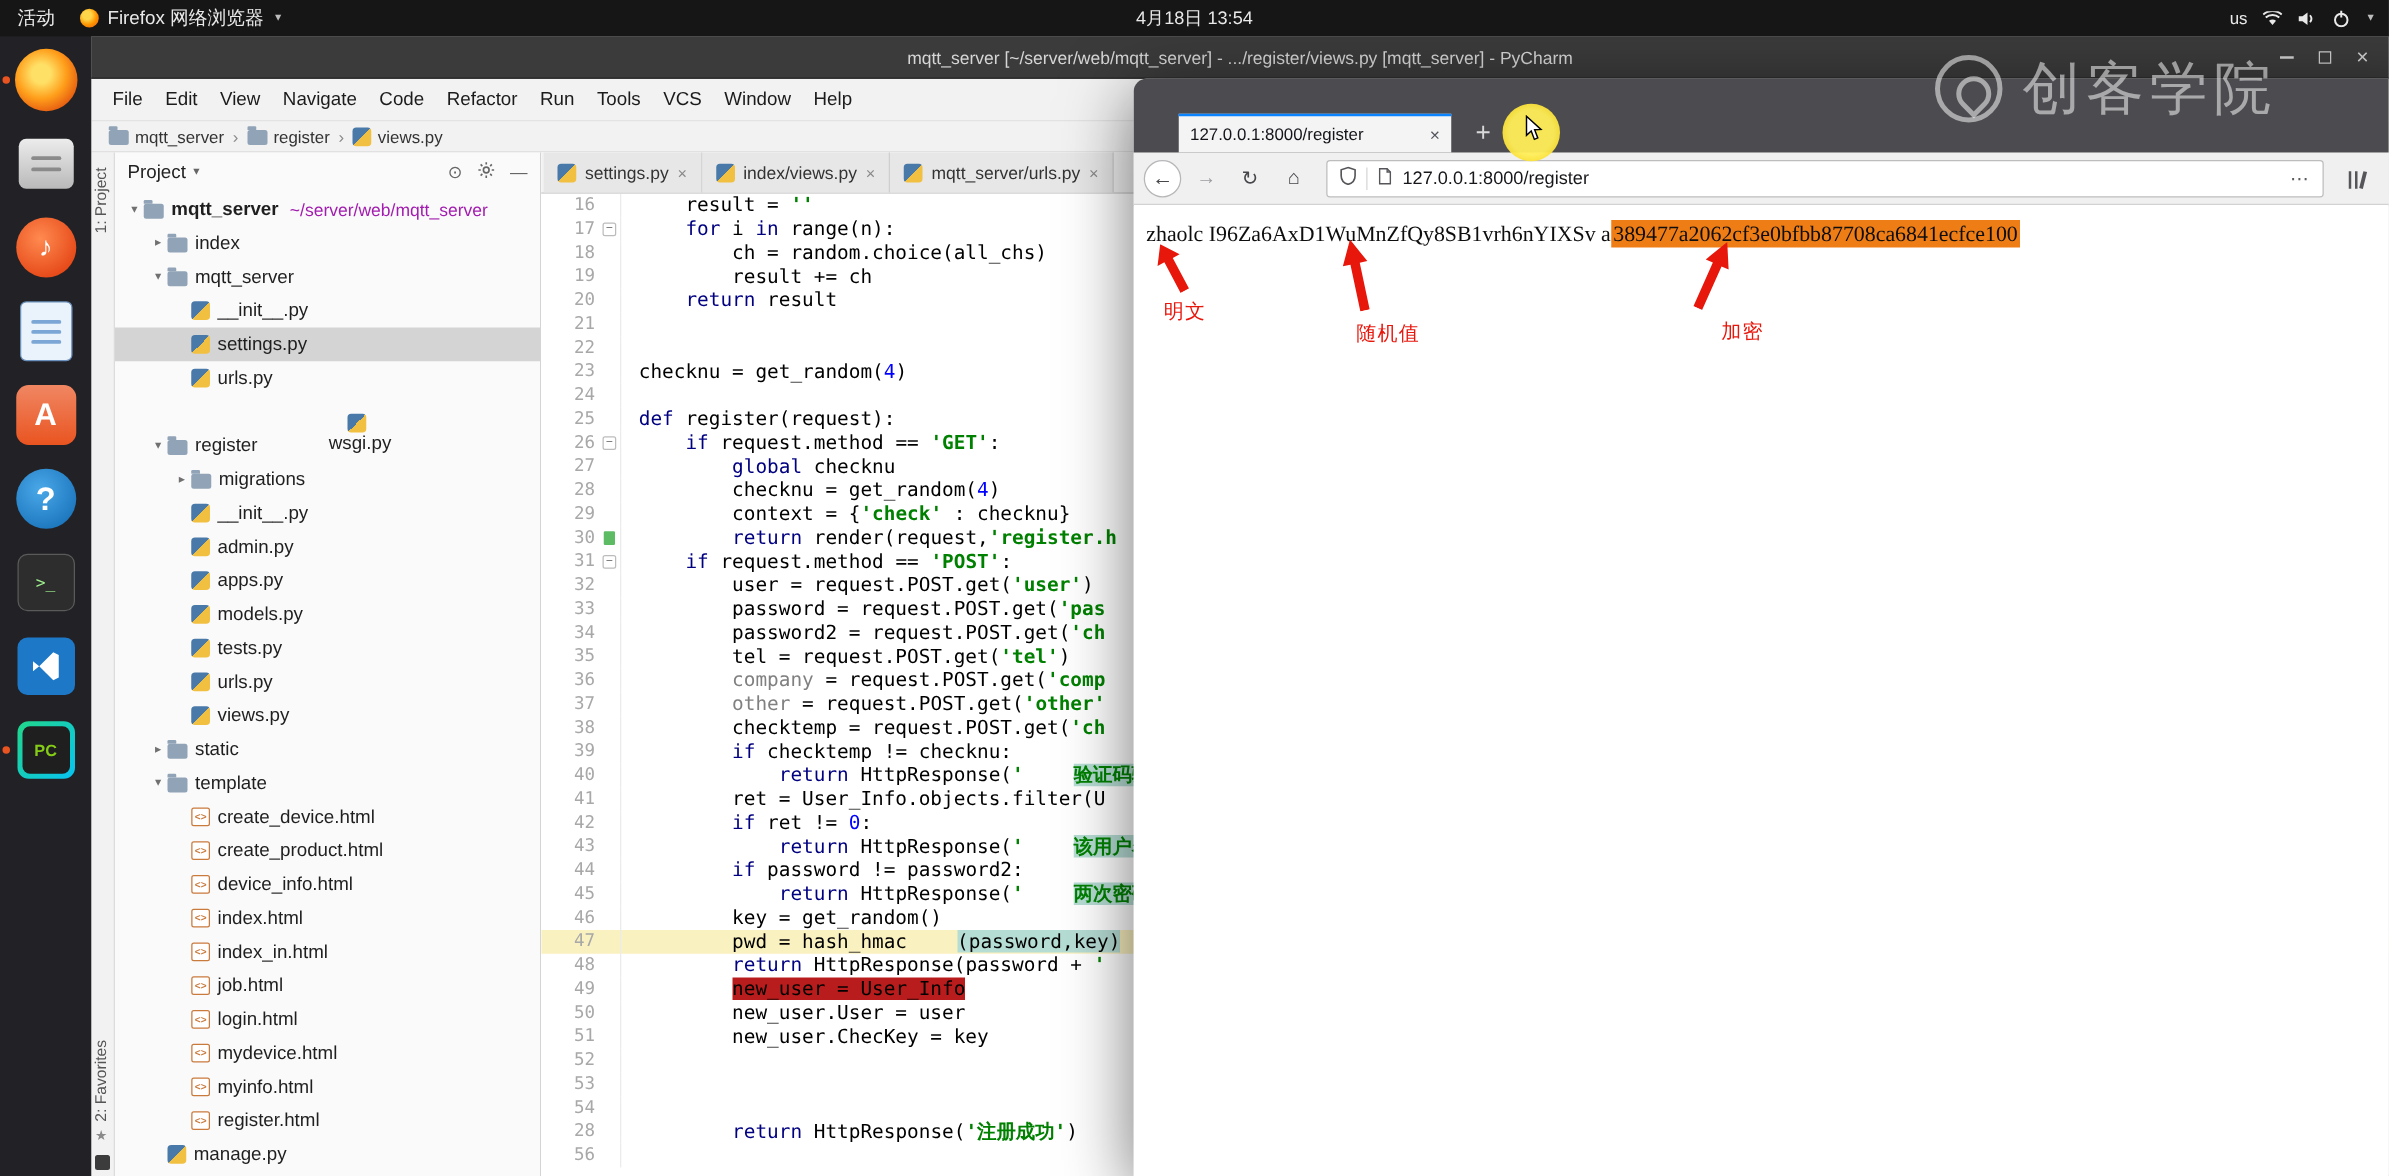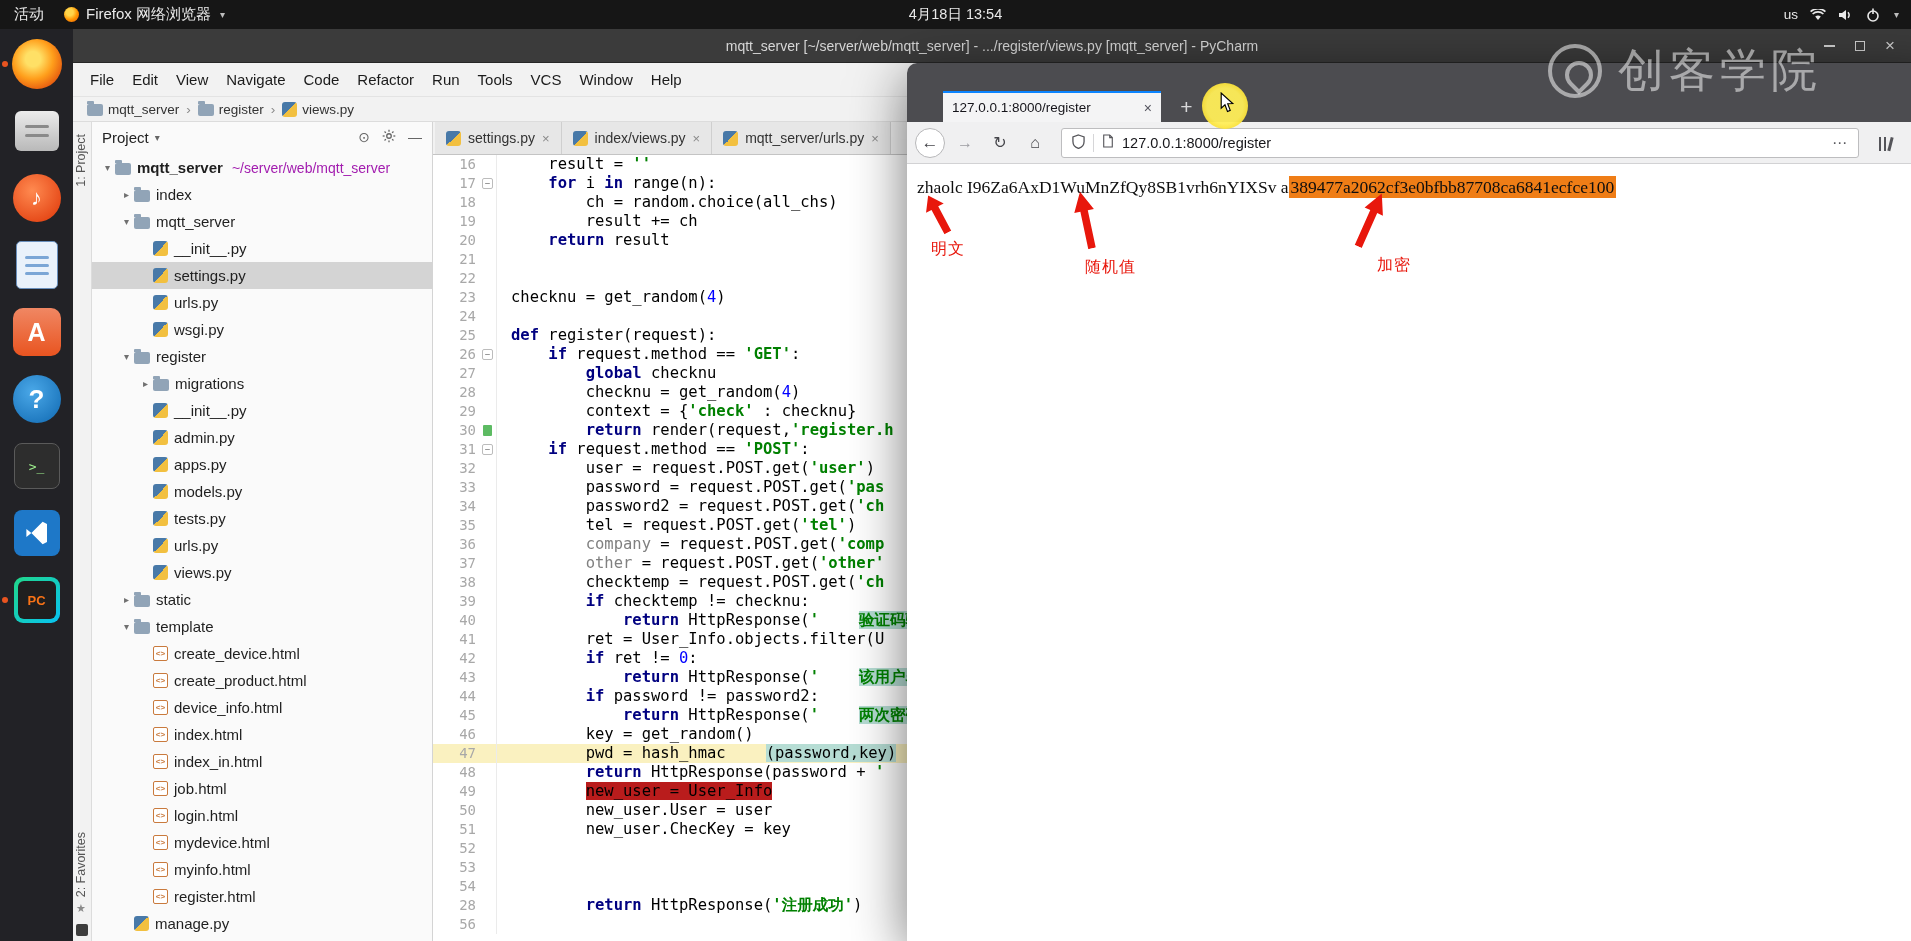--- a/index.html
+++ b/index.html
@@ -26,21 +26,21 @@
 .di-files{width:44px;height:40px;border-radius:6px;background:linear-gradient(#ececec,#b9b9b9);flex-direction:column;gap:6px;}
 .fi-line{width:24px;height:3px;background:#8a8a8a;border-radius:2px;}
 .di-rhythmbox{width:48px;height:48px;border-radius:50%;background:radial-gradient(circle at 40% 35%,#ff8a50,#e64a19 75%);font-size:22px;}
 .di-libreoffice{width:42px;height:48px;border-radius:5px;background:#eaf2fb;border:1.5px solid #6a90bd;flex-direction:column;gap:5px;}
 .lo-line{width:24px;height:3px;background:#7ba6d6;border-radius:2px;}
 .di-software{width:48px;height:48px;border-radius:10px;background:linear-gradient(#f08763,#e95420);font-size:25px;font-weight:bold;}
 .di-help{width:48px;height:48px;border-radius:50%;background:radial-gradient(circle at 40% 35%,#4aa8e8,#1b75bc 80%);font-size:26px;font-weight:bold;}
 .di-terminal{width:46px;height:46px;border-radius:8px;background:#2d2d2d;border:1.5px solid #5a5a5a;font-family:"DejaVu Sans Mono",monospace;font-size:13px;color:#9ef08e;}
 .di-vscode{width:46px;height:46px;border-radius:8px;background:#1e78c8;}
 .di-pycharm{width:46px;height:46px;border-radius:9px;background:linear-gradient(135deg,#21d789,#07c3f2);position:relative;}
-.di-pycharm .di-glyph{position:absolute;inset:4px;background:#1f1f1f;border-radius:6px;display:flex;align-items:center;justify-content:center;font-size:13px;font-weight:bold;color:#f97316;}
+.di-pycharm .di-glyph{position:absolute;inset:4px;background:#1f1f1f;border-radius:6px;display:flex;align-items:center;justify-content:center;font-size:13px;font-weight:bold;color:#84cc16;}
 
 
 .pycharm{position:absolute;left:73px;top:29px;right:0;bottom:0;background:#fff;z-index:10;}
 .pc-titlebar{height:34px;background:#3b3b3b;border-bottom:1px solid #262626;color:#d6d6d6;display:flex;align-items:center;justify-content:center;font-size:14px;position:relative;}
 .pc-controls{position:absolute;right:16px;top:0;bottom:0;display:flex;align-items:center;gap:20px;}
 .ctl-min{width:11px;height:2px;background:#cfcfcf;display:inline-block;}
 .ctl-max{width:10px;height:10px;border:1.5px solid #cfcfcf;display:inline-block;}
 .ctl-close{color:#cfcfcf;font-size:17px;line-height:1;}
 .pc-menubar{height:33px;background:#f2f2f2;display:flex;align-items:center;padding-left:8px;font-size:15px;color:#1b1b1b;}
 .menu-item{padding:0 9px;}
@@ -79,21 +79,21 @@
 .ed-tab{height:32px;display:flex;align-items:center;gap:7px;padding:0 11px;background:#e7e7e7;border-right:1px solid #cfcfcf;font-size:14px;color:#333;}
 .tab-close{color:#8a8a8a;font-size:13px;}
 .code-wrap{flex:1;overflow:hidden;font-family:"DejaVu Sans Mono","Liberation Mono",monospace;font-size:15.5px;background:#fff;}
 .code-line{display:flex;height:19px;line-height:19px;white-space:pre;}
 .code-line.current{background:#faf1c0;}
 .lgutter{flex:0 0 64px;position:relative;display:flex;align-items:center;justify-content:flex-end;padding-right:20px;color:#a8a8a8;font-size:14px;border-right:1px solid #ebebeb;}
 .vcs-marker{position:absolute;right:4px;top:4px;width:9px;height:11px;background:#5dbb63;border-radius:1px;}
 .fold{position:absolute;right:3px;top:4px;width:11px;height:11px;border:1px solid #bcbcbc;background:#fff;color:#777;font-size:9px;line-height:9px;text-align:center;border-radius:2px;}
 .ltext{padding-left:14px;}
 .tk-p{color:#000;}
-.tk-k{color:#000080;font-weight:bold;}
+.tk-k{color:#000080;font-weight:normal;}
 .tk-s{color:#008000;font-weight:bold;}
 .tk-n{color:#0000ff;}
 .tk-g{color:#808080;}
 .tk-teal{background:#b6ddd4;margin-left:40px;}
 .tk-yellow{background:#b91c1c;}
 
 
 .firefox{position:absolute;left:907px;top:63px;width:1036px;height:878px;z-index:30;border-radius:10px 10px 0 0;box-shadow:0 12px 55px rgba(0,0,0,.55);background:#fff;}
 .ff-tabstrip{height:59px;background:#4c4c50;border-radius:10px 10px 0 0;position:relative;}
 .ff-tab{position:absolute;left:36px;bottom:0;width:218px;height:31px;background:#f4f4f5;border-top:2px solid #0a84ff;display:flex;align-items:center;padding:0 9px;font-size:13.5px;color:#15141a;}
@@ -313,21 +313,21 @@
             <div class="tree-row selected" style="padding-left: 46px;">
               <span class="tree-arrow"></span>
               <span class="ic ic-py"></span>
               <span class="tree-label">settings.py</span>
             </div>
             <div class="tree-row" style="padding-left: 46px;">
               <span class="tree-arrow"></span>
               <span class="ic ic-py"></span>
               <span class="tree-label">urls.py</span>
             </div>
-            <div class="tree-row" style="padding-left: 46px;">
+            <div class="tree-row" style="padding-left: 46px; flex-direction: column;">
               <span class="tree-arrow"></span>
               <span class="ic ic-py"></span>
               <span class="tree-label">wsgi.py</span>
             </div>
             <div class="tree-row" style="padding-left: 27px;">
               <span class="tree-arrow">▾</span>
               <span class="ic ic-folder"></span>
               <span class="tree-label">register</span>
             </div>
             <div class="tree-row" style="padding-left: 46px;">

